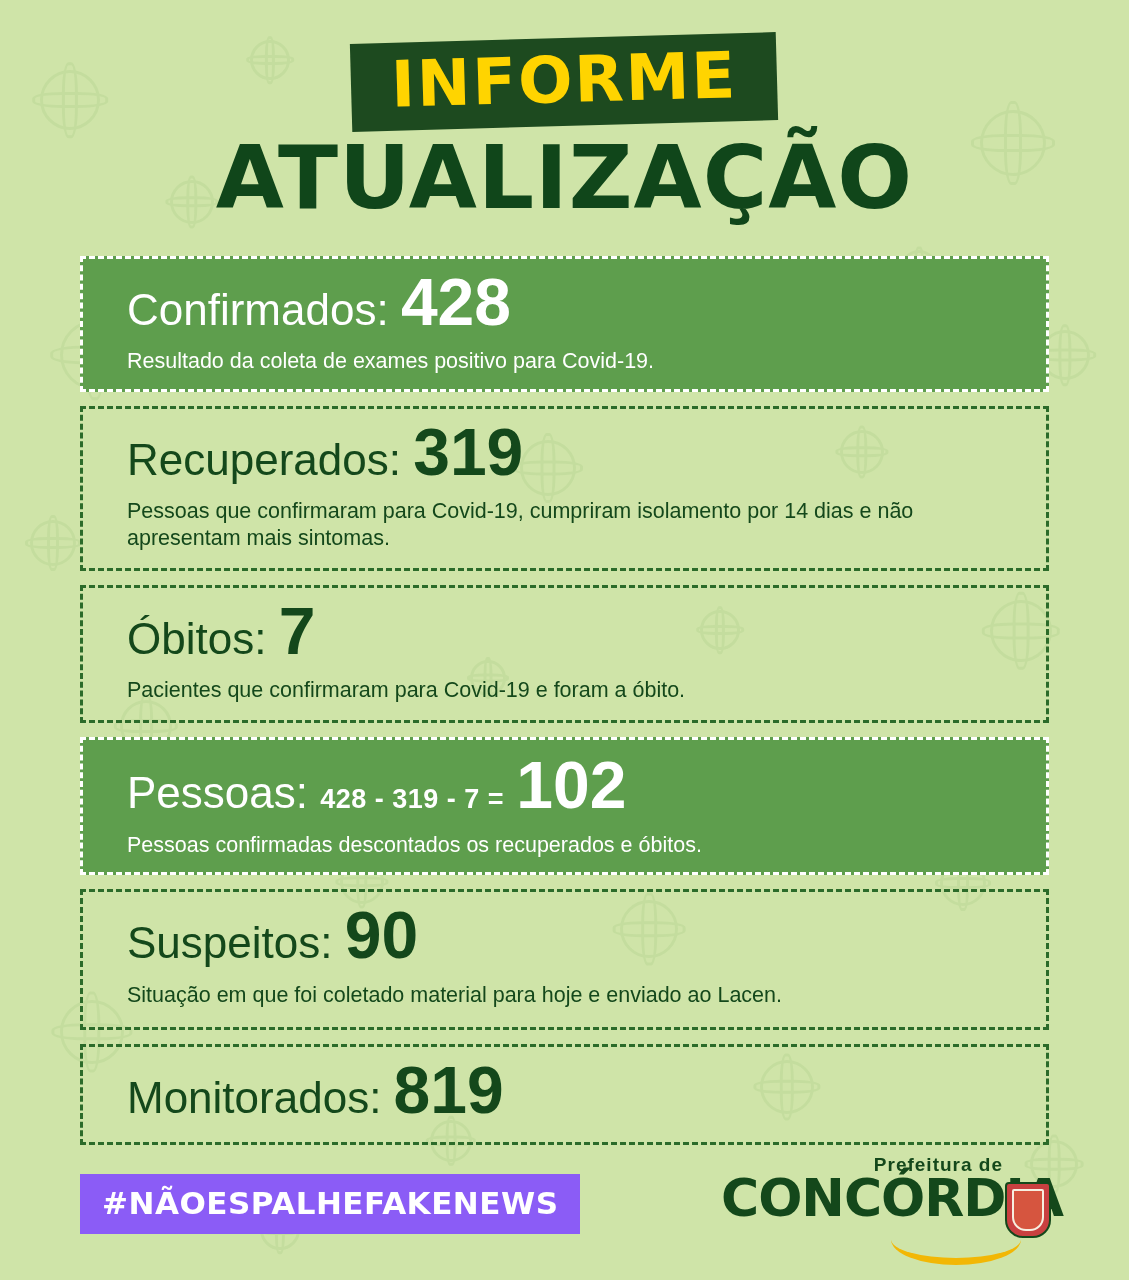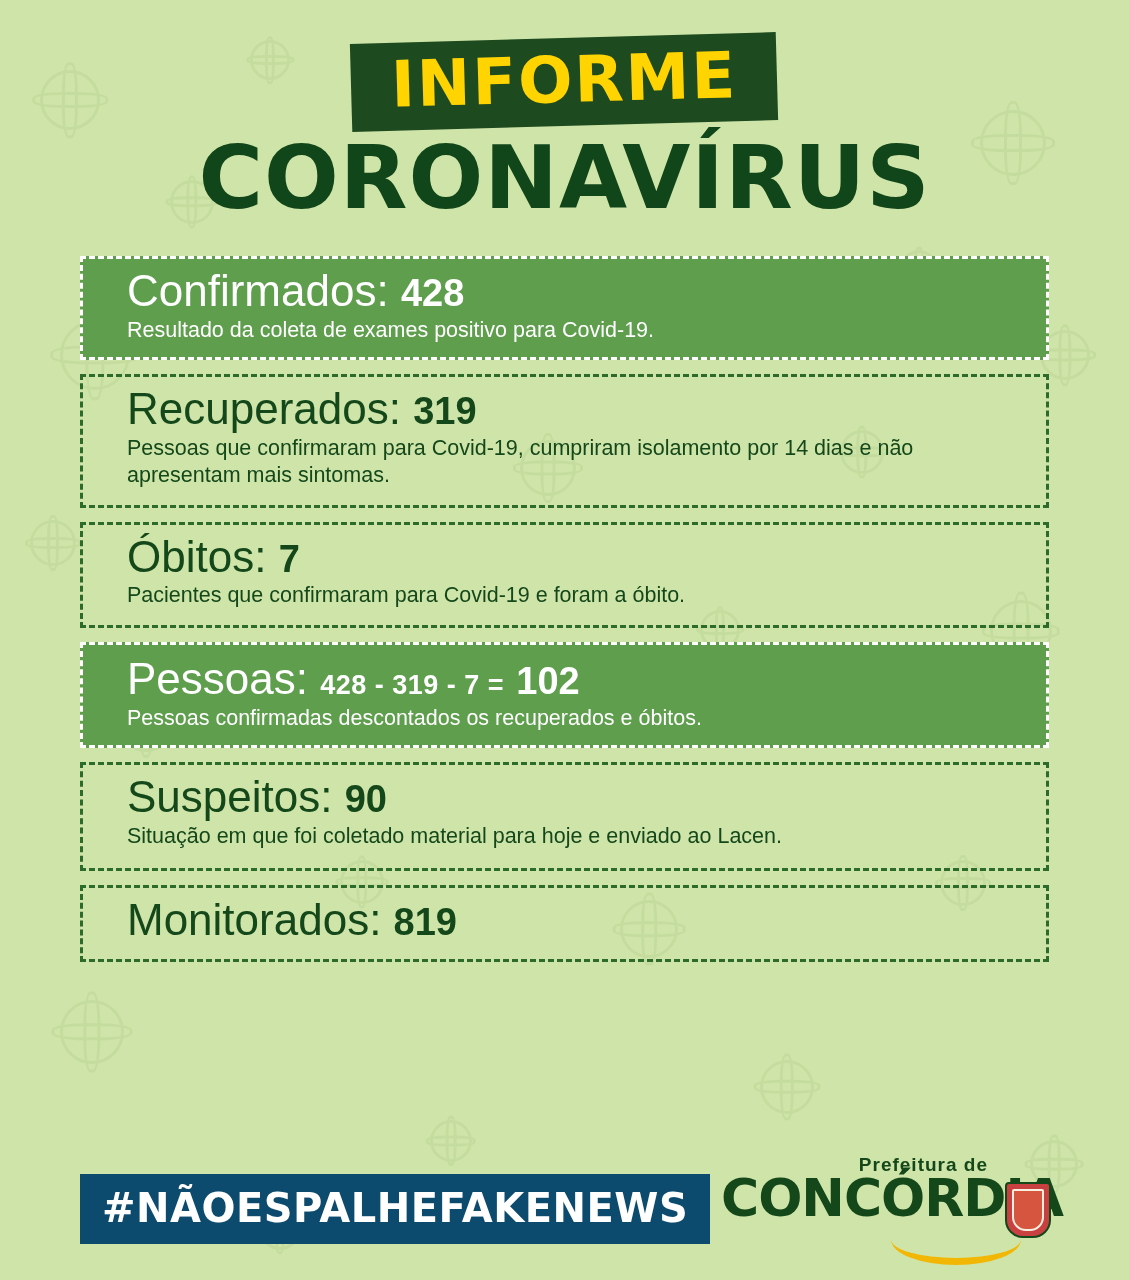--- a/index.html
+++ b/index.html
@@ -120,31 +120,31 @@
   .card-title {
     font-size: 44px;
     line-height: 1.08;
     font-weight: normal;
     white-space: nowrap;
   }
   .card.filled .card-title { color: #ffffff; }
   .card.outline .card-title { color: #14481b; }
   .card-title .num {
     font-weight: bold;
-    font-size: 38px;
+    font-size: 66px;
   }
   .card-title .calc {
     font-weight: bold;
     font-size: 27px;
     letter-spacing: 0.5px;
   }
   .card-desc {
     font-size: 21.5px;
     line-height: 1.25;
-    margin-top: 2px;
+    margin-top: 10px;
     padding-right: 40px;
   }
   .card.filled .card-desc { color: #ffffff; }
   .card.outline .card-desc { color: #14481b; }
 
   
   #card-confirmados { padding-top: 8px; padding-bottom: 14px; }
   #card-recuperados { padding-top: 8px; padding-bottom: 16px; }
   #card-obitos      { padding-top: 8px; padding-bottom: 16px; }
   #card-ativos      { padding-top: 10px; padding-bottom: 14px; }
@@ -156,38 +156,38 @@
     position: absolute;
     left: 0;
     right: 0;
     bottom: 18px;
     height: 110px;
   }
   .hashtag {
     position: absolute;
     left: 80px;
     top: 22px;
-    background: #0c4a6e;
+    background: #8b5cf6;
     color: #ffffff;
-    font-size: 40px;
+    font-size: 31px;
     font-weight: bold;
     letter-spacing: 0.5px;
     padding: 11px 22px 13px 22px;
     font-family: "DejaVu Sans", sans-serif;
   }
   .logo {
     position: absolute;
     right: 78px;
     top: 0;
     width: 330px;
     height: 110px;
   }
   .logo-pref {
     position: absolute;
-    right: 63px;
+    right: 48px;
     top: 2px;
     font-size: 19px;
     font-weight: bold;
     color: #14481b;
     letter-spacing: 1px;
   }
   .logo-city {
     position: absolute;
     left: 0;
     top: 20px;
@@ -261,21 +261,21 @@
   <div class="virus" style="left:840px; top:430px;  width:44px;  height:44px;"></div>
   <div class="virus" style="left:470px; top:660px;  width:36px;  height:36px;"></div>
 </div>
 
 <div class="page">
 
   <div class="header">
     <div class="informe-wrap">
       <div class="informe">INFORME</div>
     </div>
-    <div class="corona">CORONAVÍRUS</div>
+    <div class="corona">ATUALIZAÇÃO</div>
   </div>
 
   <div class="cards">
 
     <div class="card filled" id="card-confirmados">
       <div class="card-title">
         <span>Confirmados:</span>
         <span class="num">428</span>
       </div>
       <div class="card-desc">Resultado da coleta de exames positivo para Covid-19.</div>

